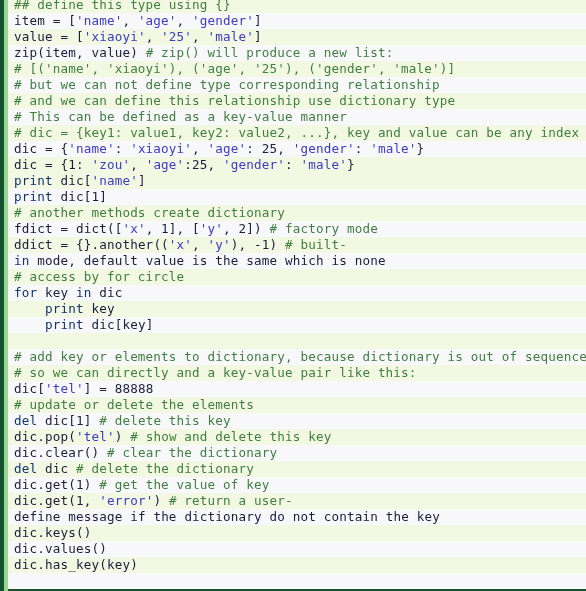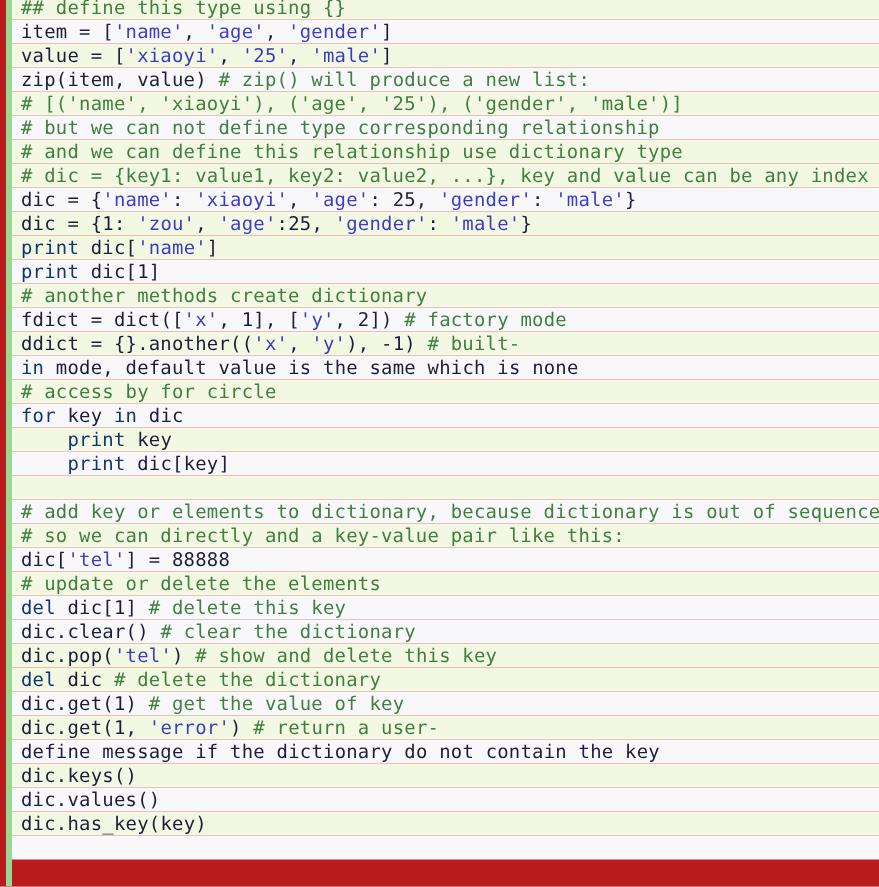--- a/index.html
+++ b/index.html
@@ -14,21 +14,21 @@
     overflow: hidden;
     font-family: "DejaVu Sans Mono", "Liberation Mono", monospace;
   }
 
   #code-block {
     position: relative;
     width: 586px;
     height: 591px;
     box-sizing: border-box;
     padding-left: 4px;       
-    background: #b91c1c;
+    background: #14532d;
     overflow: hidden;
   }
 
   #code-rule {
     position: absolute;
     left: 4px;
     top: 0;
     width: 4px;
     height: 591px;
     background: #97d897;
@@ -72,41 +72,42 @@
 <div id="code-block">
   <div id="code-rule"></div>
   <div id="code-lines">
       <div class="code-line stripe-a"><span class="tok-com">## define this type using {}</span></div>
       <div class="code-line stripe-b"><span class="tok-txt"></span><span class="tok-txt">item</span><span class="tok-txt"> = [</span><span class="tok-str">'name'</span><span class="tok-txt">, </span><span class="tok-str">'age'</span><span class="tok-txt">, </span><span class="tok-str">'gender'</span><span class="tok-txt">]</span></div>
       <div class="code-line stripe-a"><span class="tok-txt"></span><span class="tok-txt">value</span><span class="tok-txt"> = [</span><span class="tok-str">'xiaoyi'</span><span class="tok-txt">, </span><span class="tok-str">'25'</span><span class="tok-txt">, </span><span class="tok-str">'male'</span><span class="tok-txt">]</span></div>
       <div class="code-line stripe-b"><span class="tok-txt"></span><span class="tok-txt">zip</span><span class="tok-txt">(</span><span class="tok-txt">item</span><span class="tok-txt">, </span><span class="tok-txt">value</span><span class="tok-txt">) </span><span class="tok-com"># zip() will produce a new list:</span></div>
       <div class="code-line stripe-a"><span class="tok-com"># [('name', 'xiaoyi'), ('age', '25'), ('gender', 'male')]</span></div>
       <div class="code-line stripe-b"><span class="tok-com"># but we can not define type corresponding relationship</span></div>
       <div class="code-line stripe-a"><span class="tok-com"># and we can define this relationship use dictionary type</span></div>
+      <div class="code-line stripe-b"><span class="tok-com"># This can be defined as a key-value manner</span></div>
       <div class="code-line stripe-a"><span class="tok-com"># dic = {key1: value1, key2: value2, ...}, key and value can be any index</span></div>
       <div class="code-line stripe-b"><span class="tok-txt"></span><span class="tok-txt">dic</span><span class="tok-txt"> = {</span><span class="tok-str">'name'</span><span class="tok-txt">: </span><span class="tok-str">'xiaoyi'</span><span class="tok-txt">, </span><span class="tok-str">'age'</span><span class="tok-txt">: 25, </span><span class="tok-str">'gender'</span><span class="tok-txt">: </span><span class="tok-str">'male'</span><span class="tok-txt">}</span></div>
       <div class="code-line stripe-a"><span class="tok-txt"></span><span class="tok-txt">dic</span><span class="tok-txt"> = {1: </span><span class="tok-str">'zou'</span><span class="tok-txt">, </span><span class="tok-str">'age'</span><span class="tok-txt">:25, </span><span class="tok-str">'gender'</span><span class="tok-txt">: </span><span class="tok-str">'male'</span><span class="tok-txt">}</span></div>
       <div class="code-line stripe-a"><span class="tok-txt"></span><span class="tok-kw">print</span><span class="tok-txt"> </span><span class="tok-txt">dic</span><span class="tok-txt">[</span><span class="tok-str">'name'</span><span class="tok-txt">]</span></div>
       <div class="code-line stripe-b"><span class="tok-txt"></span><span class="tok-kw">print</span><span class="tok-txt"> </span><span class="tok-txt">dic</span><span class="tok-txt">[1]</span></div>
       <div class="code-line stripe-a"><span class="tok-com"># another methods create dictionary</span></div>
       <div class="code-line stripe-b"><span class="tok-txt"></span><span class="tok-txt">fdict</span><span class="tok-txt"> = </span><span class="tok-txt">dict</span><span class="tok-txt">([</span><span class="tok-str">'x'</span><span class="tok-txt">, 1], [</span><span class="tok-str">'y'</span><span class="tok-txt">, 2]) </span><span class="tok-com"># factory mode</span></div>
       <div class="code-line stripe-a"><span class="tok-txt"></span><span class="tok-txt">ddict</span><span class="tok-txt"> = {}.</span><span class="tok-txt">another</span><span class="tok-txt">((</span><span class="tok-str">'x'</span><span class="tok-txt">, </span><span class="tok-str">'y'</span><span class="tok-txt">), -1) </span><span class="tok-com"># built-</span></div>
       <div class="code-line stripe-b"><span class="tok-txt"></span><span class="tok-kw">in</span><span class="tok-txt"> </span><span class="tok-txt">mode</span><span class="tok-txt">, </span><span class="tok-txt">default</span><span class="tok-txt"> </span><span class="tok-txt">value</span><span class="tok-txt"> </span><span class="tok-txt">is</span><span class="tok-txt"> </span><span class="tok-txt">the</span><span class="tok-txt"> </span><span class="tok-txt">same</span><span class="tok-txt"> </span><span class="tok-txt">which</span><span class="tok-txt"> </span><span class="tok-txt">is</span><span class="tok-txt"> </span><span class="tok-txt">none</span><span class="tok-txt"></span></div>
       <div class="code-line stripe-a"><span class="tok-com"># access by for circle</span></div>
       <div class="code-line stripe-b"><span class="tok-txt"></span><span class="tok-kw">for</span><span class="tok-txt"> </span><span class="tok-txt">key</span><span class="tok-txt"> </span><span class="tok-kw">in</span><span class="tok-txt"> </span><span class="tok-txt">dic</span><span class="tok-txt"></span></div>
       <div class="code-line stripe-a"><span class="tok-txt">    </span><span class="tok-kw">print</span><span class="tok-txt"> </span><span class="tok-txt">key</span><span class="tok-txt"></span></div>
       <div class="code-line stripe-b"><span class="tok-txt">    </span><span class="tok-kw">print</span><span class="tok-txt"> </span><span class="tok-txt">dic</span><span class="tok-txt">[</span><span class="tok-txt">key</span><span class="tok-txt">]</span></div>
       <div class="code-line stripe-a">&nbsp;</div>
       <div class="code-line stripe-b"><span class="tok-com"># add key or elements to dictionary, because dictionary is out of sequence,</span></div>
       <div class="code-line stripe-a"><span class="tok-com"># so we can directly and a key-value pair like this:</span></div>
       <div class="code-line stripe-b"><span class="tok-txt"></span><span class="tok-txt">dic</span><span class="tok-txt">[</span><span class="tok-str">'tel'</span><span class="tok-txt">] = 88888</span></div>
       <div class="code-line stripe-a"><span class="tok-com"># update or delete the elements</span></div>
       <div class="code-line stripe-b"><span class="tok-txt"></span><span class="tok-kw">del</span><span class="tok-txt"> </span><span class="tok-txt">dic</span><span class="tok-txt">[1] </span><span class="tok-com"># delete this key</span></div>
+      <div class="code-line stripe-a"><span class="tok-txt"></span><span class="tok-txt">dic</span><span class="tok-txt">.</span><span class="tok-txt">pop</span><span class="tok-txt">(</span><span class="tok-str">'tel'</span><span class="tok-txt">) </span><span class="tok-com"># show and delete this key</span></div>
       <div class="code-line stripe-b"><span class="tok-txt"></span><span class="tok-txt">dic</span><span class="tok-txt">.</span><span class="tok-txt">clear</span><span class="tok-txt">() </span><span class="tok-com"># clear the dictionary</span></div>
-      <div class="code-line stripe-a"><span class="tok-txt"></span><span class="tok-txt">dic</span><span class="tok-txt">.</span><span class="tok-txt">pop</span><span class="tok-txt">(</span><span class="tok-str">'tel'</span><span class="tok-txt">) </span><span class="tok-com"># show and delete this key</span></div>
       <div class="code-line stripe-a"><span class="tok-txt"></span><span class="tok-kw">del</span><span class="tok-txt"> </span><span class="tok-txt">dic</span><span class="tok-txt"> </span><span class="tok-com"># delete the dictionary</span></div>
       <div class="code-line stripe-b"><span class="tok-txt"></span><span class="tok-txt">dic</span><span class="tok-txt">.</span><span class="tok-txt">get</span><span class="tok-txt">(1) </span><span class="tok-com"># get the value of key</span></div>
       <div class="code-line stripe-a"><span class="tok-txt"></span><span class="tok-txt">dic</span><span class="tok-txt">.</span><span class="tok-txt">get</span><span class="tok-txt">(1, </span><span class="tok-str">'error'</span><span class="tok-txt">) </span><span class="tok-com"># return a user-</span></div>
       <div class="code-line stripe-b"><span class="tok-txt"></span><span class="tok-txt">define</span><span class="tok-txt"> </span><span class="tok-txt">message</span><span class="tok-txt"> </span><span class="tok-txt">if</span><span class="tok-txt"> </span><span class="tok-txt">the</span><span class="tok-txt"> </span><span class="tok-txt">dictionary</span><span class="tok-txt"> </span><span class="tok-txt">do</span><span class="tok-txt"> </span><span class="tok-txt">not</span><span class="tok-txt"> </span><span class="tok-txt">contain</span><span class="tok-txt"> </span><span class="tok-txt">the</span><span class="tok-txt"> </span><span class="tok-txt">key</span><span class="tok-txt"></span></div>
       <div class="code-line stripe-a"><span class="tok-txt"></span><span class="tok-txt">dic</span><span class="tok-txt">.</span><span class="tok-txt">keys</span><span class="tok-txt">()</span></div>
       <div class="code-line stripe-b"><span class="tok-txt"></span><span class="tok-txt">dic</span><span class="tok-txt">.</span><span class="tok-txt">values</span><span class="tok-txt">()</span></div>
       <div class="code-line stripe-a"><span class="tok-txt"></span><span class="tok-txt">dic</span><span class="tok-txt">.</span><span class="tok-txt">has_key</span><span class="tok-txt">(</span><span class="tok-txt">key</span><span class="tok-txt">)</span></div>
       <div class="code-line stripe-b">&nbsp;</div>
     </div>
 </div>

